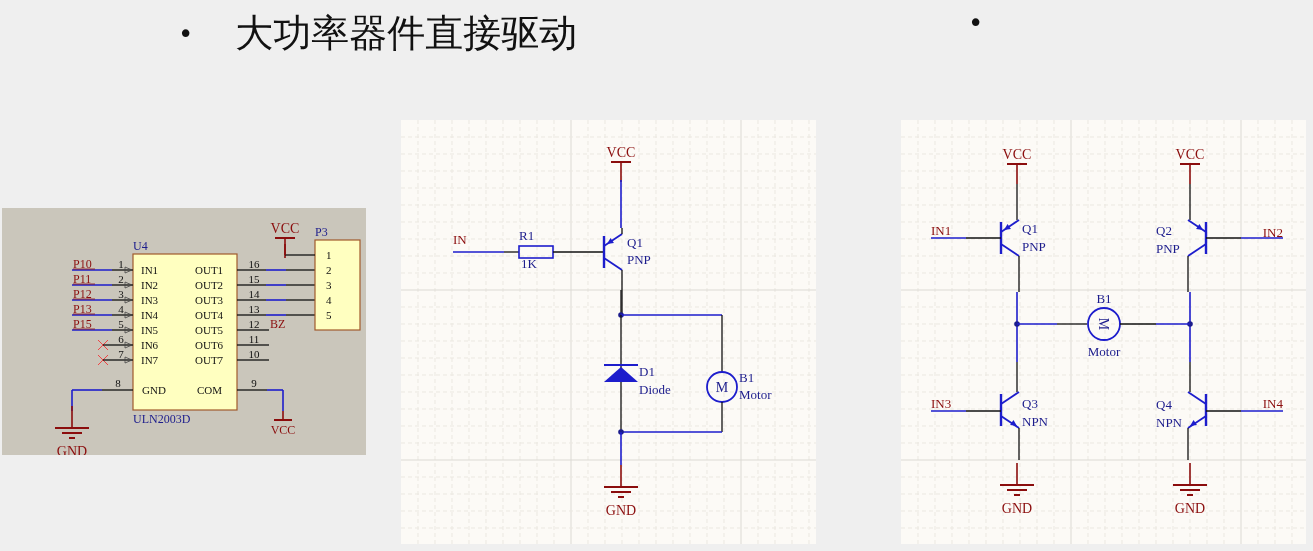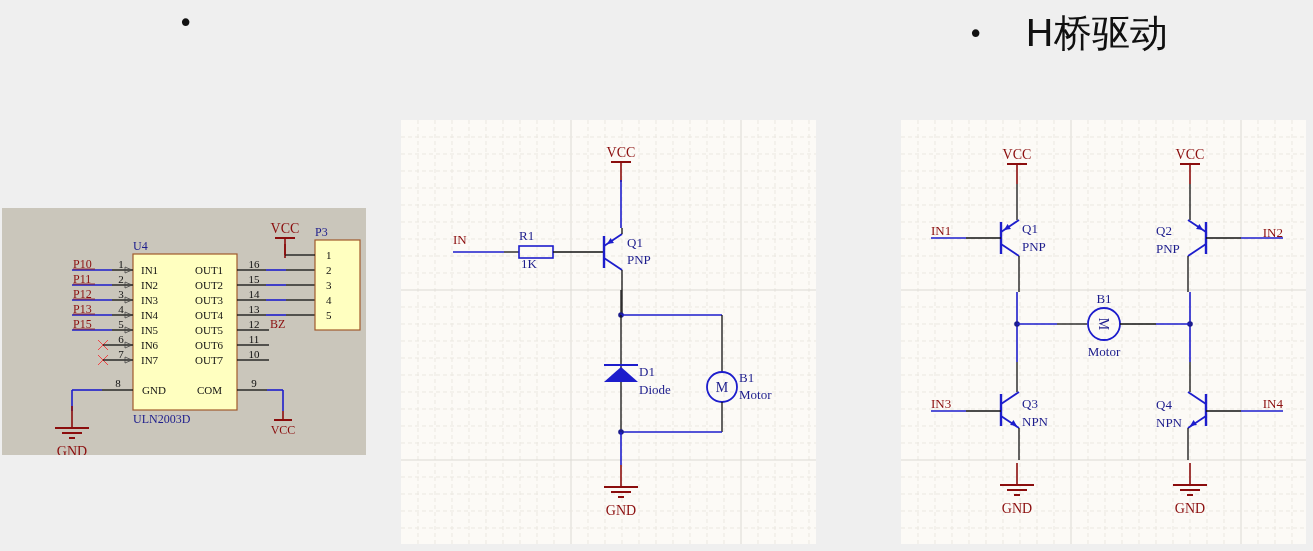--- a/index.html
+++ b/index.html
@@ -13,24 +13,24 @@
   .panel { position:absolute; }
   #p1 { left:2px; top:208px; width:364px; height:247px; }
   #p2 { left:401px; top:120px; width:415px; height:424px; }
   #p3 { left:901px; top:120px; width:405px; height:424px; }
 </style>
 </head>
 <body>
 
 <div class="heading" id="h1">
   <span class="bullet">•</span>
+  <span>大功率器件直接驱动</span>
 </div>
 <div class="heading" id="h2">
   <span class="bullet">•</span>
-  <span>H桥驱动</span>
 </div>
 
 <svg class="panel" id="p1" viewBox="0 0 364 247">
   <rect x="0" y="0" width="364" height="247" fill="#cac6bb"></rect>
   <g id="uln-g">
       <rect x="131" y="46" width="104" height="156" fill="#ffffc0" stroke="#a05a2c" stroke-width="1.2"></rect>
       <text x="131" y="42" fill="#1c1c8c" font-size="12" text-anchor="start">U4</text>
       <text x="131" y="215" fill="#1c1c8c" font-size="12" text-anchor="start">ULN2003D</text>
       <line x1="110" y1="62" x2="131" y2="62" stroke="#111111" stroke-width="1.3"></line>
       <polygon points="123,59 130,62 123,65" fill="none" stroke="#444" stroke-width="0.8"></polygon>

